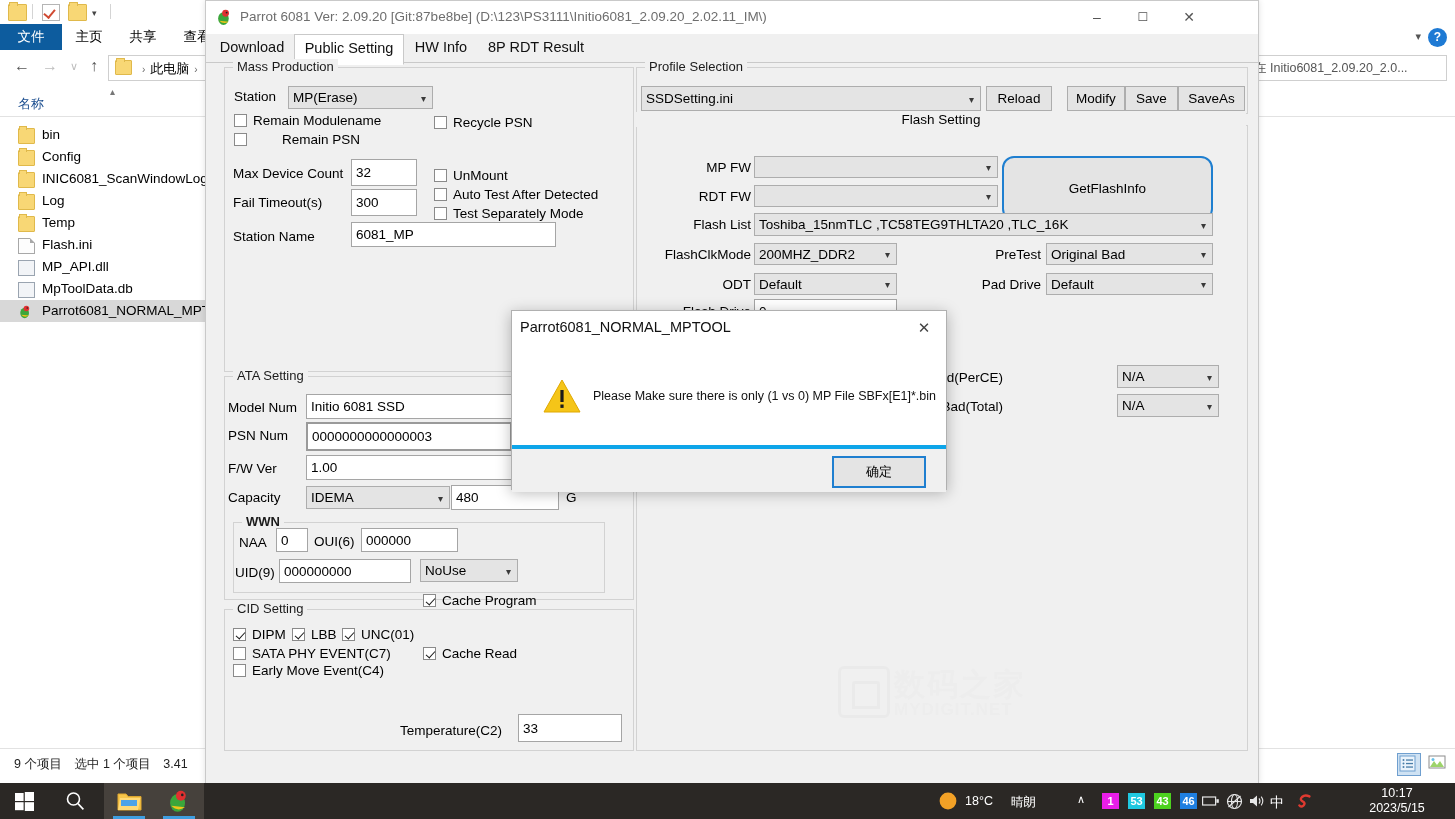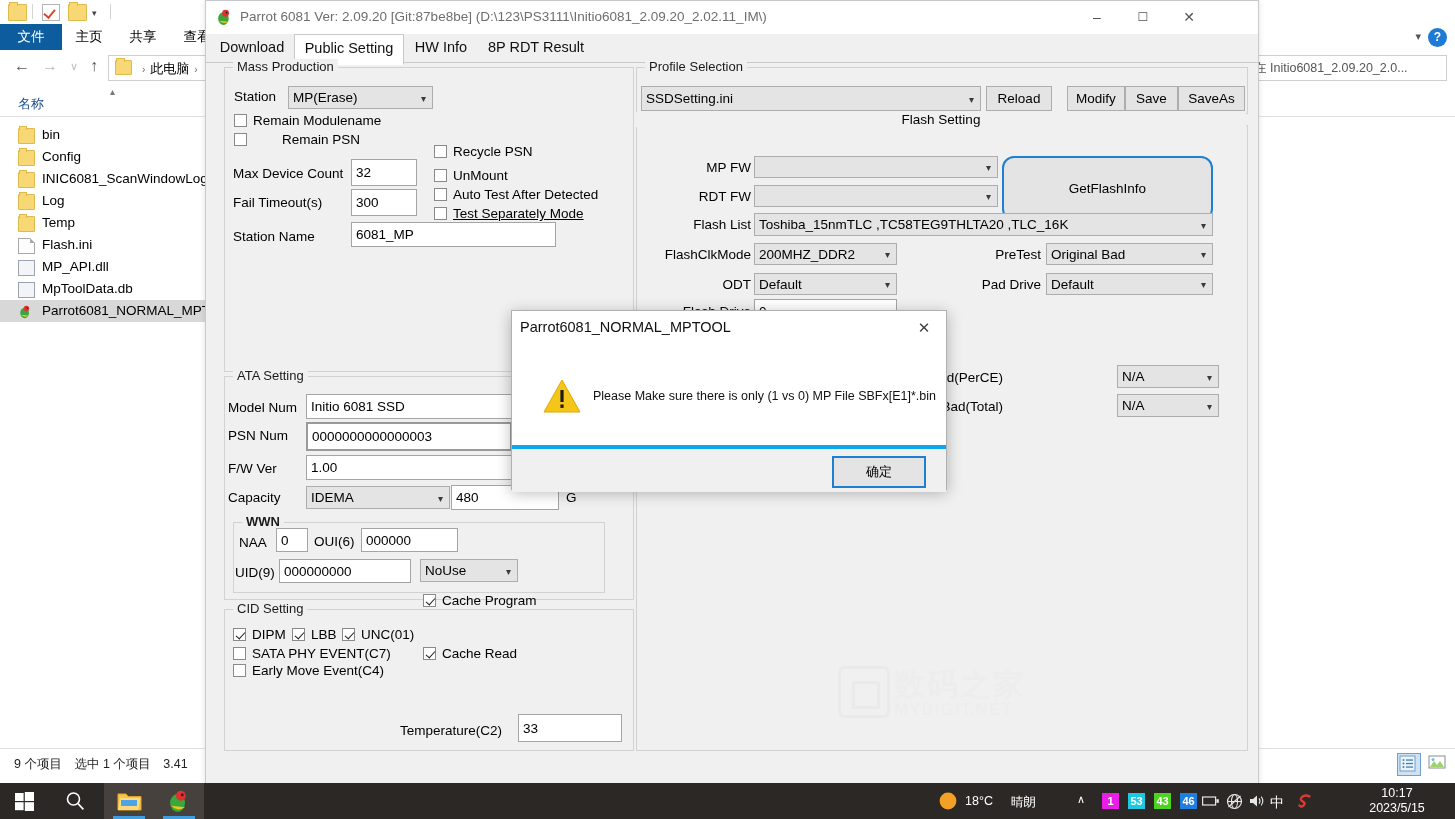--- a/index.html
+++ b/index.html
@@ -244,35 +244,35 @@
     <span class="group-title">Mass Production</span>
   </div>
   <span class="lbl" style="left:28px;top:88px;">Station</span>
   <div class="cbo" style="left:82px;top:85px;width:145px;height:23px;">
     <span>MP(Erase)</span>
       <span class="arw">▾</span>
   </div>
 
   <div class="chk" style="left:28px;top:112px;"><span class="box"></span><span>Remain Modulename</span></div>
   <div class="chk" style="left:28px;top:131px;padding-left:48px;"><span class="box"></span><span>Remain PSN</span></div>
-  <div class="chk" style="left:228px;top:114px;margin-top:29px;"><span class="box"></span><span>Recycle PSN</span></div>
+  <div class="chk" style="left:228px;top:114px;"><span class="box"></span><span>Recycle PSN</span></div>
 
   <span class="lbl" style="left:27px;top:165px;">Max Device Count</span>
   <div class="txt" style="left:145px;top:158px;width:66px;height:27px;">
       <span>32</span>
     </div>
 
   <span class="lbl" style="left:27px;top:194px;">Fail Timeout(s)</span>
   <div class="txt" style="left:145px;top:188px;width:66px;height:27px;">
       <span>300</span>
     </div>
 
   <div class="chk" style="left:228px;top:167px;"><span class="box"></span><span>UnMount</span></div>
   <div class="chk" style="left:228px;top:186px;"><span class="box"></span><span>Auto Test After Detected</span></div>
-  <div class="chk" style="left:228px;top:205px;text-decoration:underline;"><span class="box"></span><span>Test Separately Mode</span></div>
+  <div class="chk" style="left:228px;top:205px;"><span class="box"></span><span>Test Separately Mode</span></div>
 
   <span class="lbl" style="left:27px;top:228px;">Station Name</span>
   <div class="txt" style="left:145px;top:221px;width:205px;height:25px;">
       <span>6081_MP</span>
     </div>
 
   <div class="group" style="left:18px;top:375px;width:408px;height:222px;">
     <span class="group-title">ATA Setting</span>
   </div>
   <span class="lbl" style="left:22px;top:399px;">Model Num</span>

